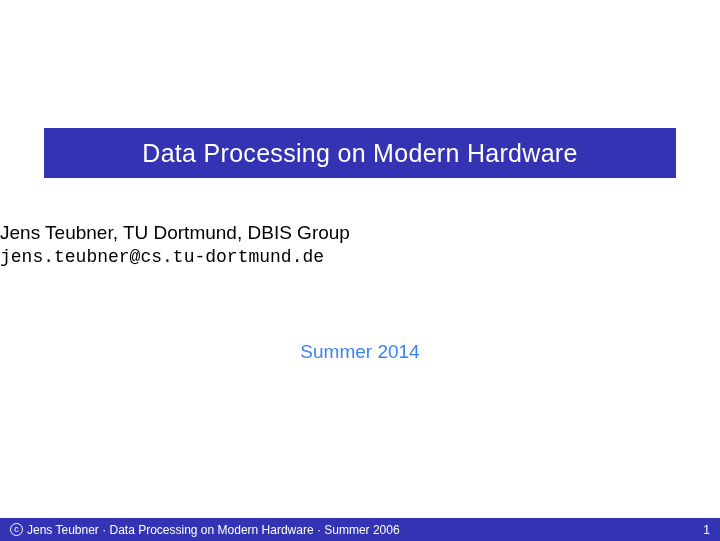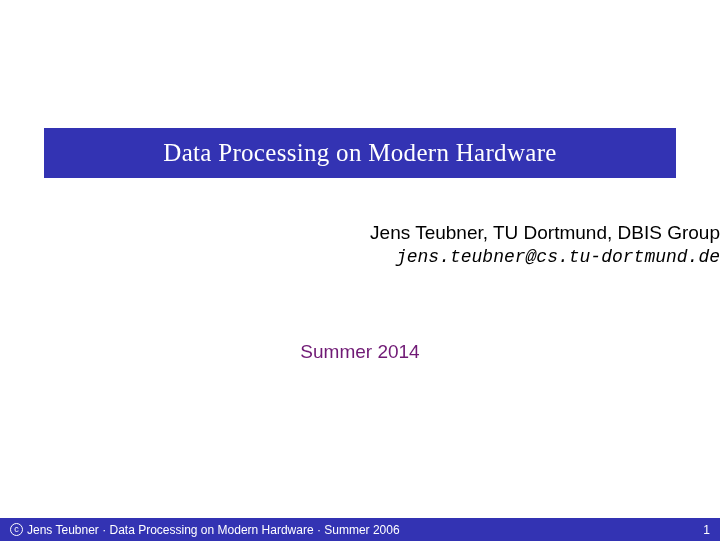--- a/index.html
+++ b/index.html
@@ -24,48 +24,46 @@
     background: #3333b3;
     display: flex;
     align-items: center;
     justify-content: center;
   }
   .title-box .title-text {
     color: #ffffff;
     font-size: 25px;
     font-weight: 300;
     letter-spacing: 0.3px;
-    font-family: Liberation Serif, serif;
   }
   .author-block {
     position: absolute;
     top: 222px;
     width: 100%;
-    text-align: right;
+    text-align: left;
   }
   .author {
     font-size: 19px;
     color: #000000;
     font-weight: 300;
   }
   .email {
     font-family: "Courier New", monospace;
     font-size: 18px;
     color: #000000;
     margin-top: 3px;
-    font-style: italic;
   }
   .term {
     position: absolute;
     top: 341px;
     width: 100%;
     text-align: center;
     font-size: 19px;
     font-weight: 300;
-    color: #701a75;
+    color: #3b82f6;
   }
   .footer {
     position: absolute;
     bottom: 0;
     left: 0;
     width: 100%;
     height: 23px;
     background: #3333b3;
     color: #ffffff;
     display: flex;

